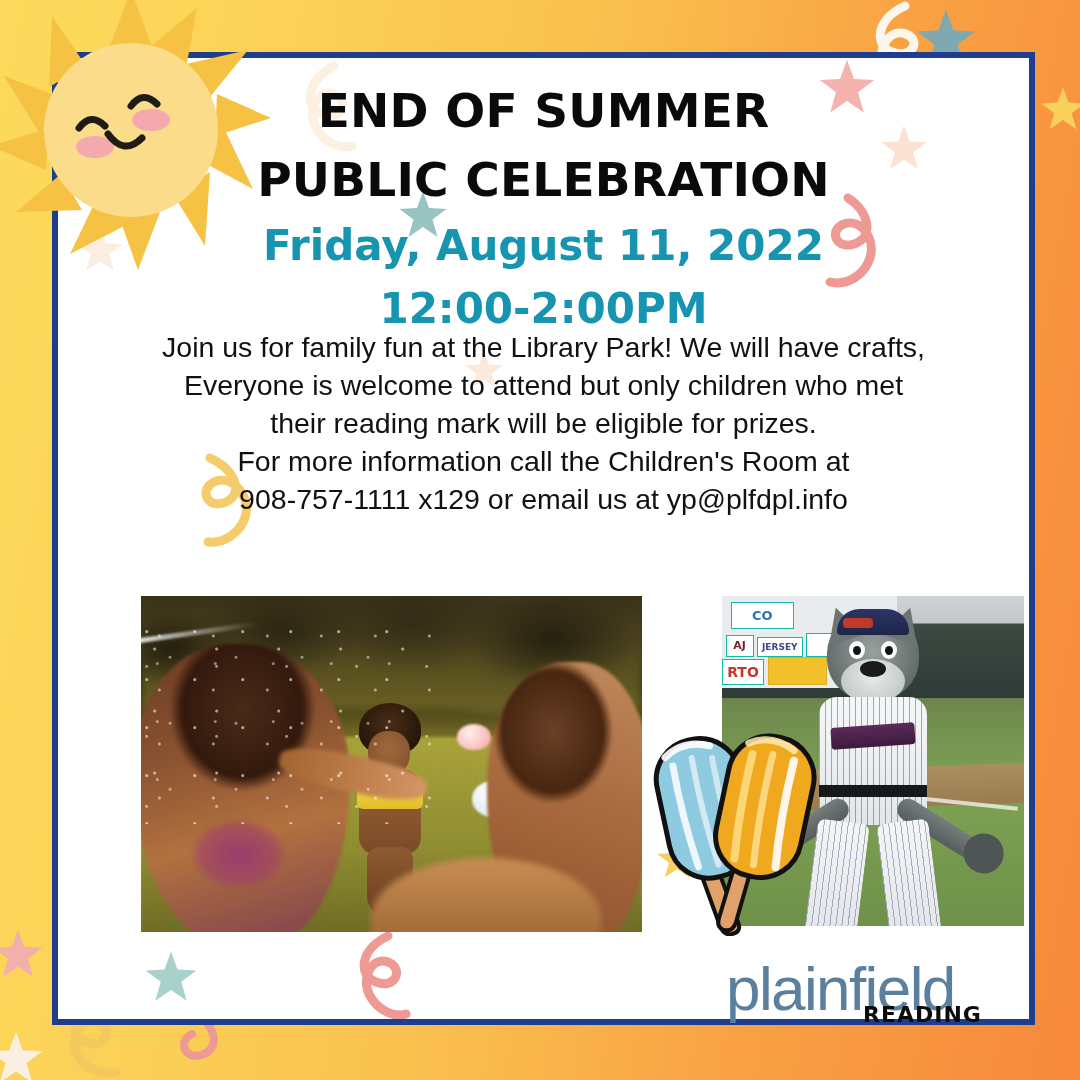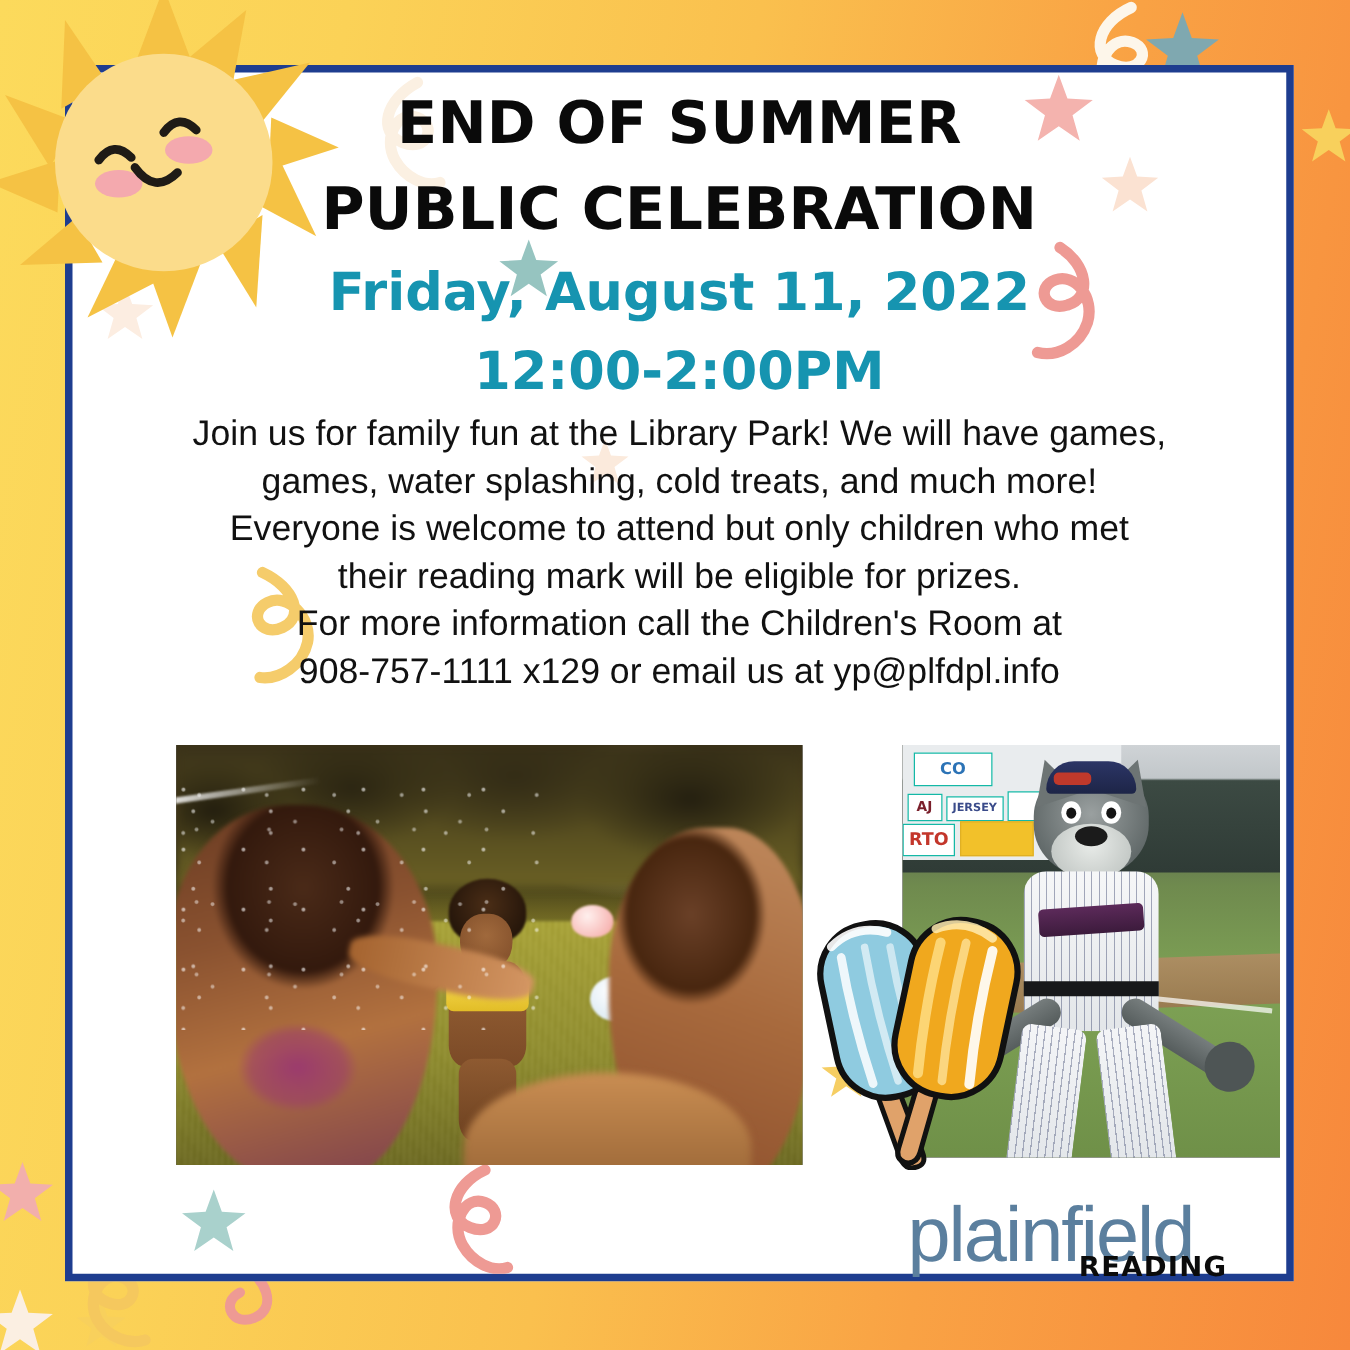--- a/index.html
+++ b/index.html
@@ -19,21 +19,21 @@
     left:52px; top:52px;
     width:983px; height:973px;
     background:#FFFFFF;
     border:6px solid #1E3D8F;
     z-index:2;
   }
   .card-inner-confetti { position:absolute; inset:0; overflow:hidden; pointer-events:none; z-index:1; }
 
   
   .content { position:relative; z-index:3; width:100%; height:100%; }
-  .title-block { position:absolute; left:0; right:0; top:6px; text-align:center; }
+  .title-block { position:absolute; left:0; right:0; top:18px; text-align:center; }
   .title {
     font-family:"DejaVu Sans", sans-serif;
     font-weight:bold;
     font-size:47px;
     letter-spacing:0.2px;
     line-height:69px;
     color:#0A0A0A;
   }
   .subtitle {
     font-family:"DejaVu Sans", sans-serif;
@@ -357,22 +357,21 @@
   <div class="content">
 
     <div class="title-block">
       <div class="title">END OF SUMMER</div>
       <div class="title">PUBLIC CELEBRATION</div>
       <div class="subtitle">Friday, August 11, 2022</div>
       <div class="subtitle">12:00-2:00PM</div>
     </div>
 
     <div class="body-text">
-      <p>Join us for family fun at the Library Park! We will have games,</p>
-      <p>games, water splashing, cold treats, and much more!</p>
+      <p>Join us for family fun at the Library Park! We will have crafts,</p>
       <p>Everyone is welcome to attend but only children who met</p>
       <p>their reading mark will be eligible for prizes.</p>
       <p>For more information call the Children's Room at</p>
       <p>908-757-1111 x129 or email us at yp@plfdpl.info</p>
     </div>
 
     <div class="photo photo-left">
       <div class="lawn-sky"></div>
       <div class="tree-dark"></div>
       <div class="grass-blur"></div>

